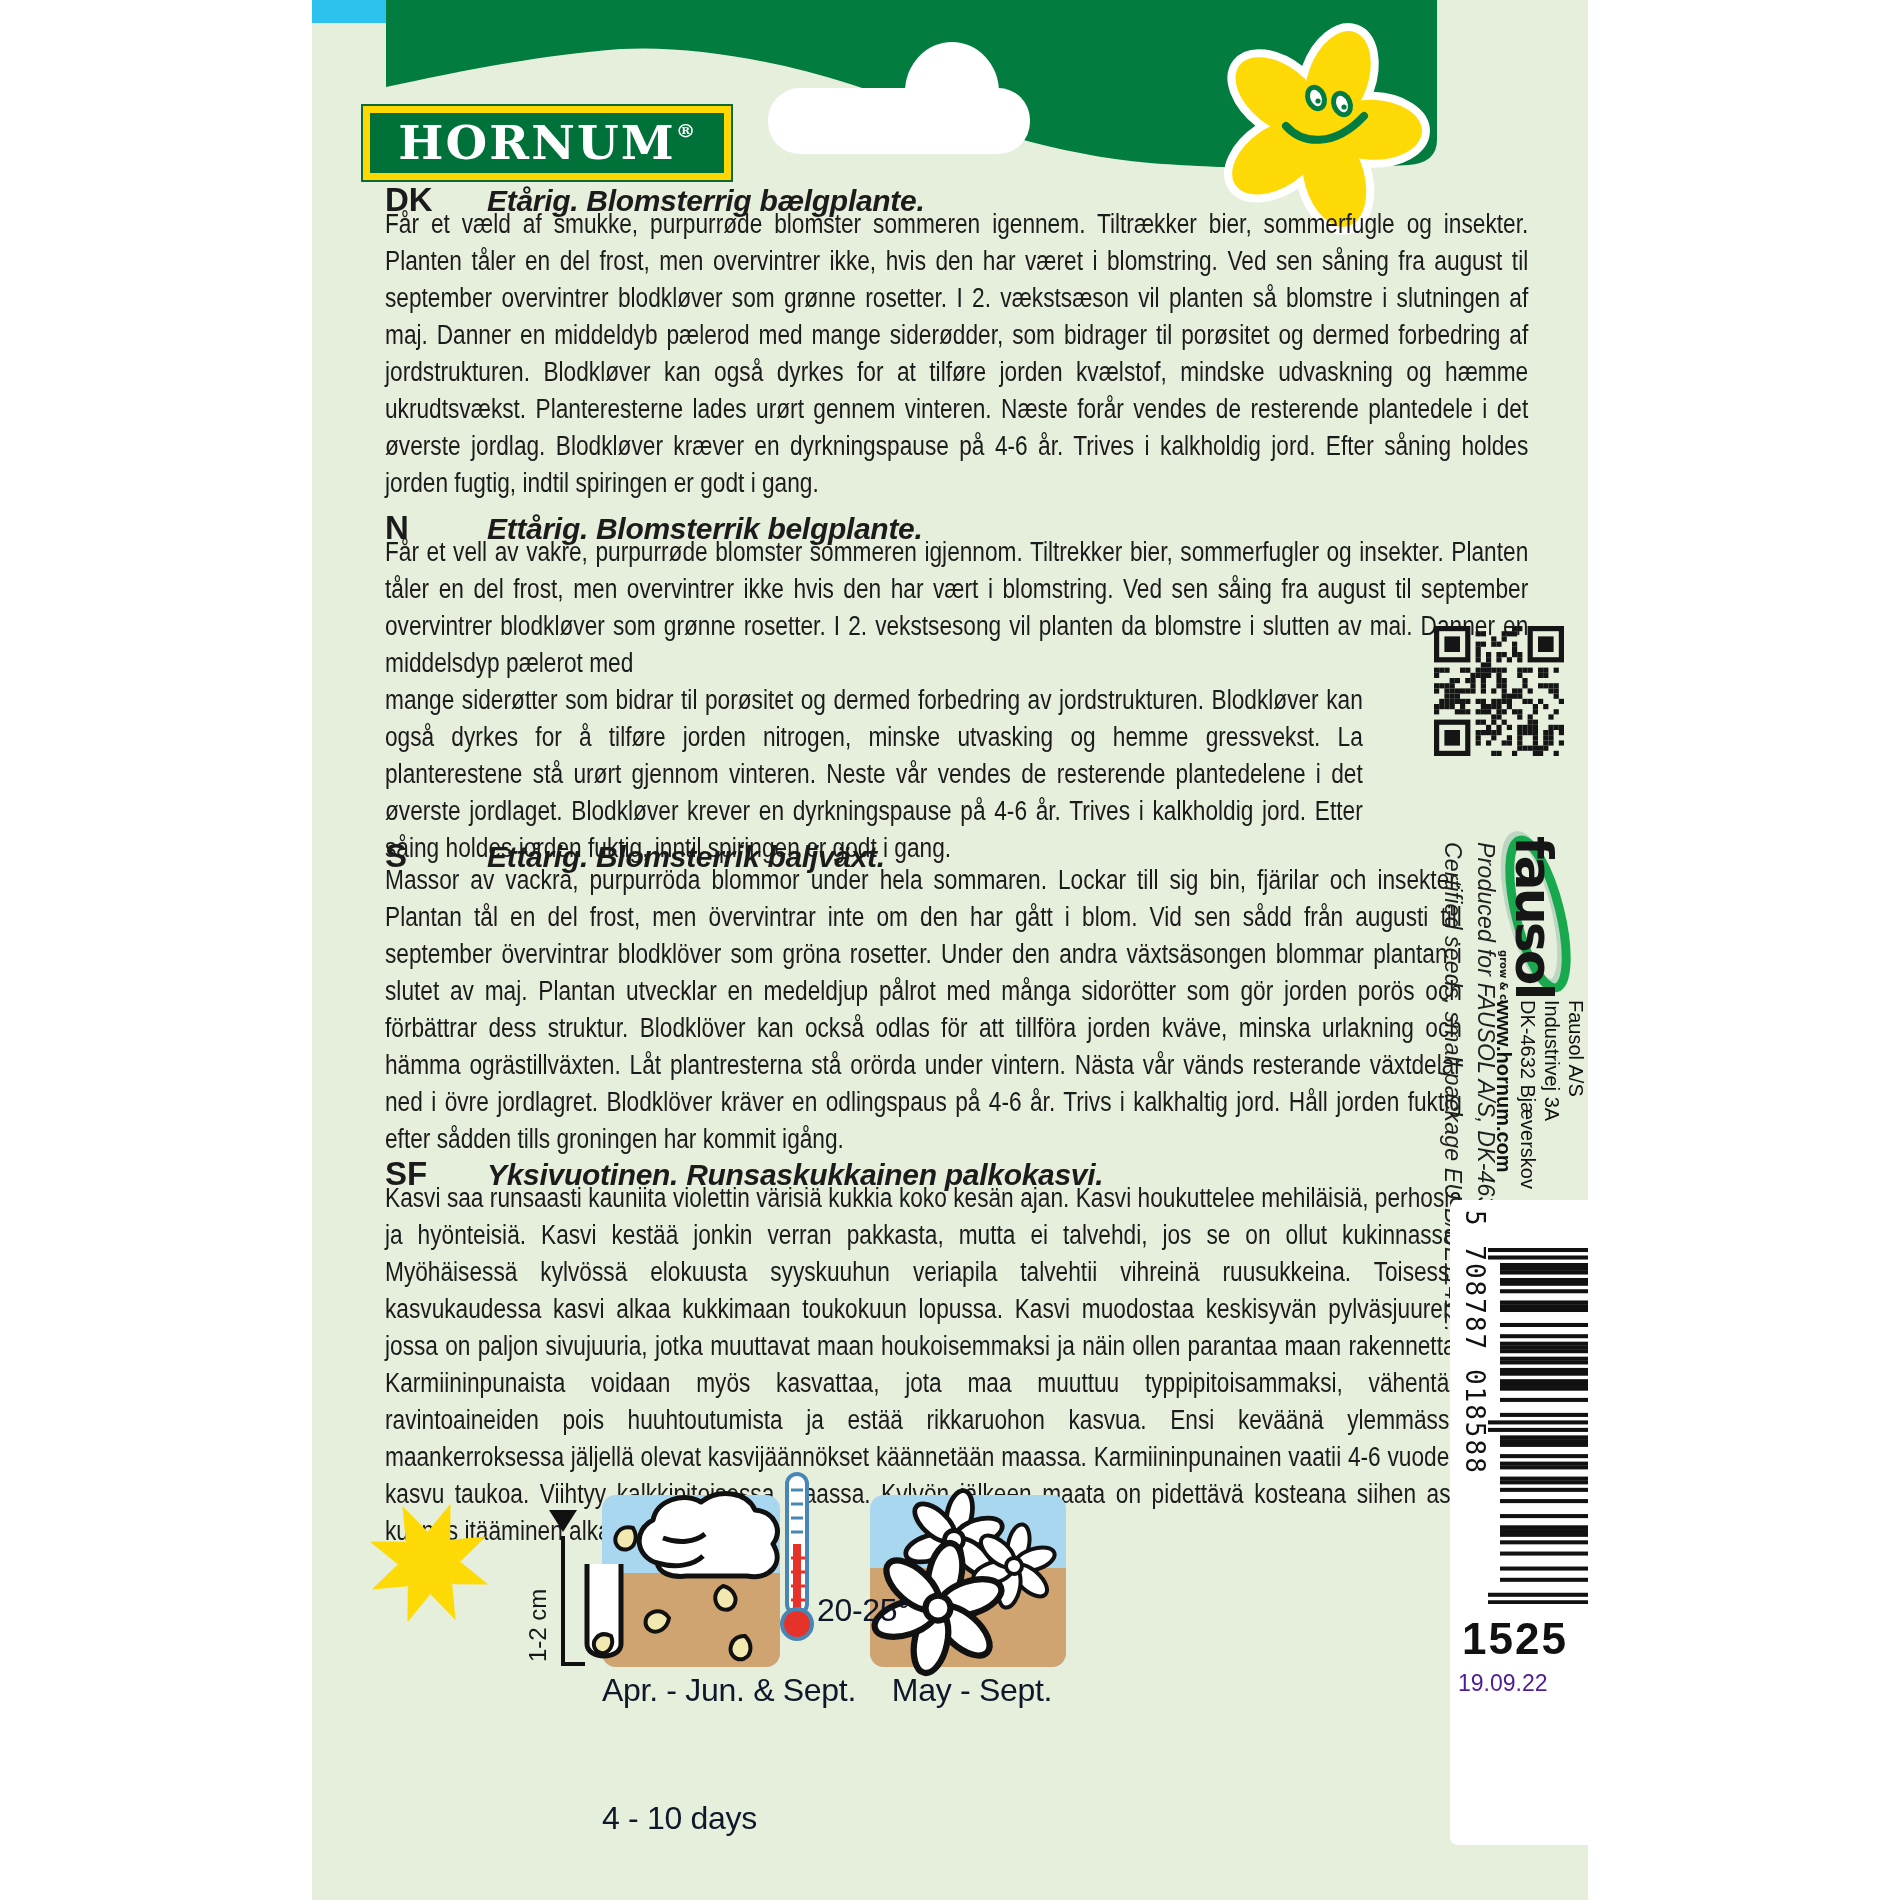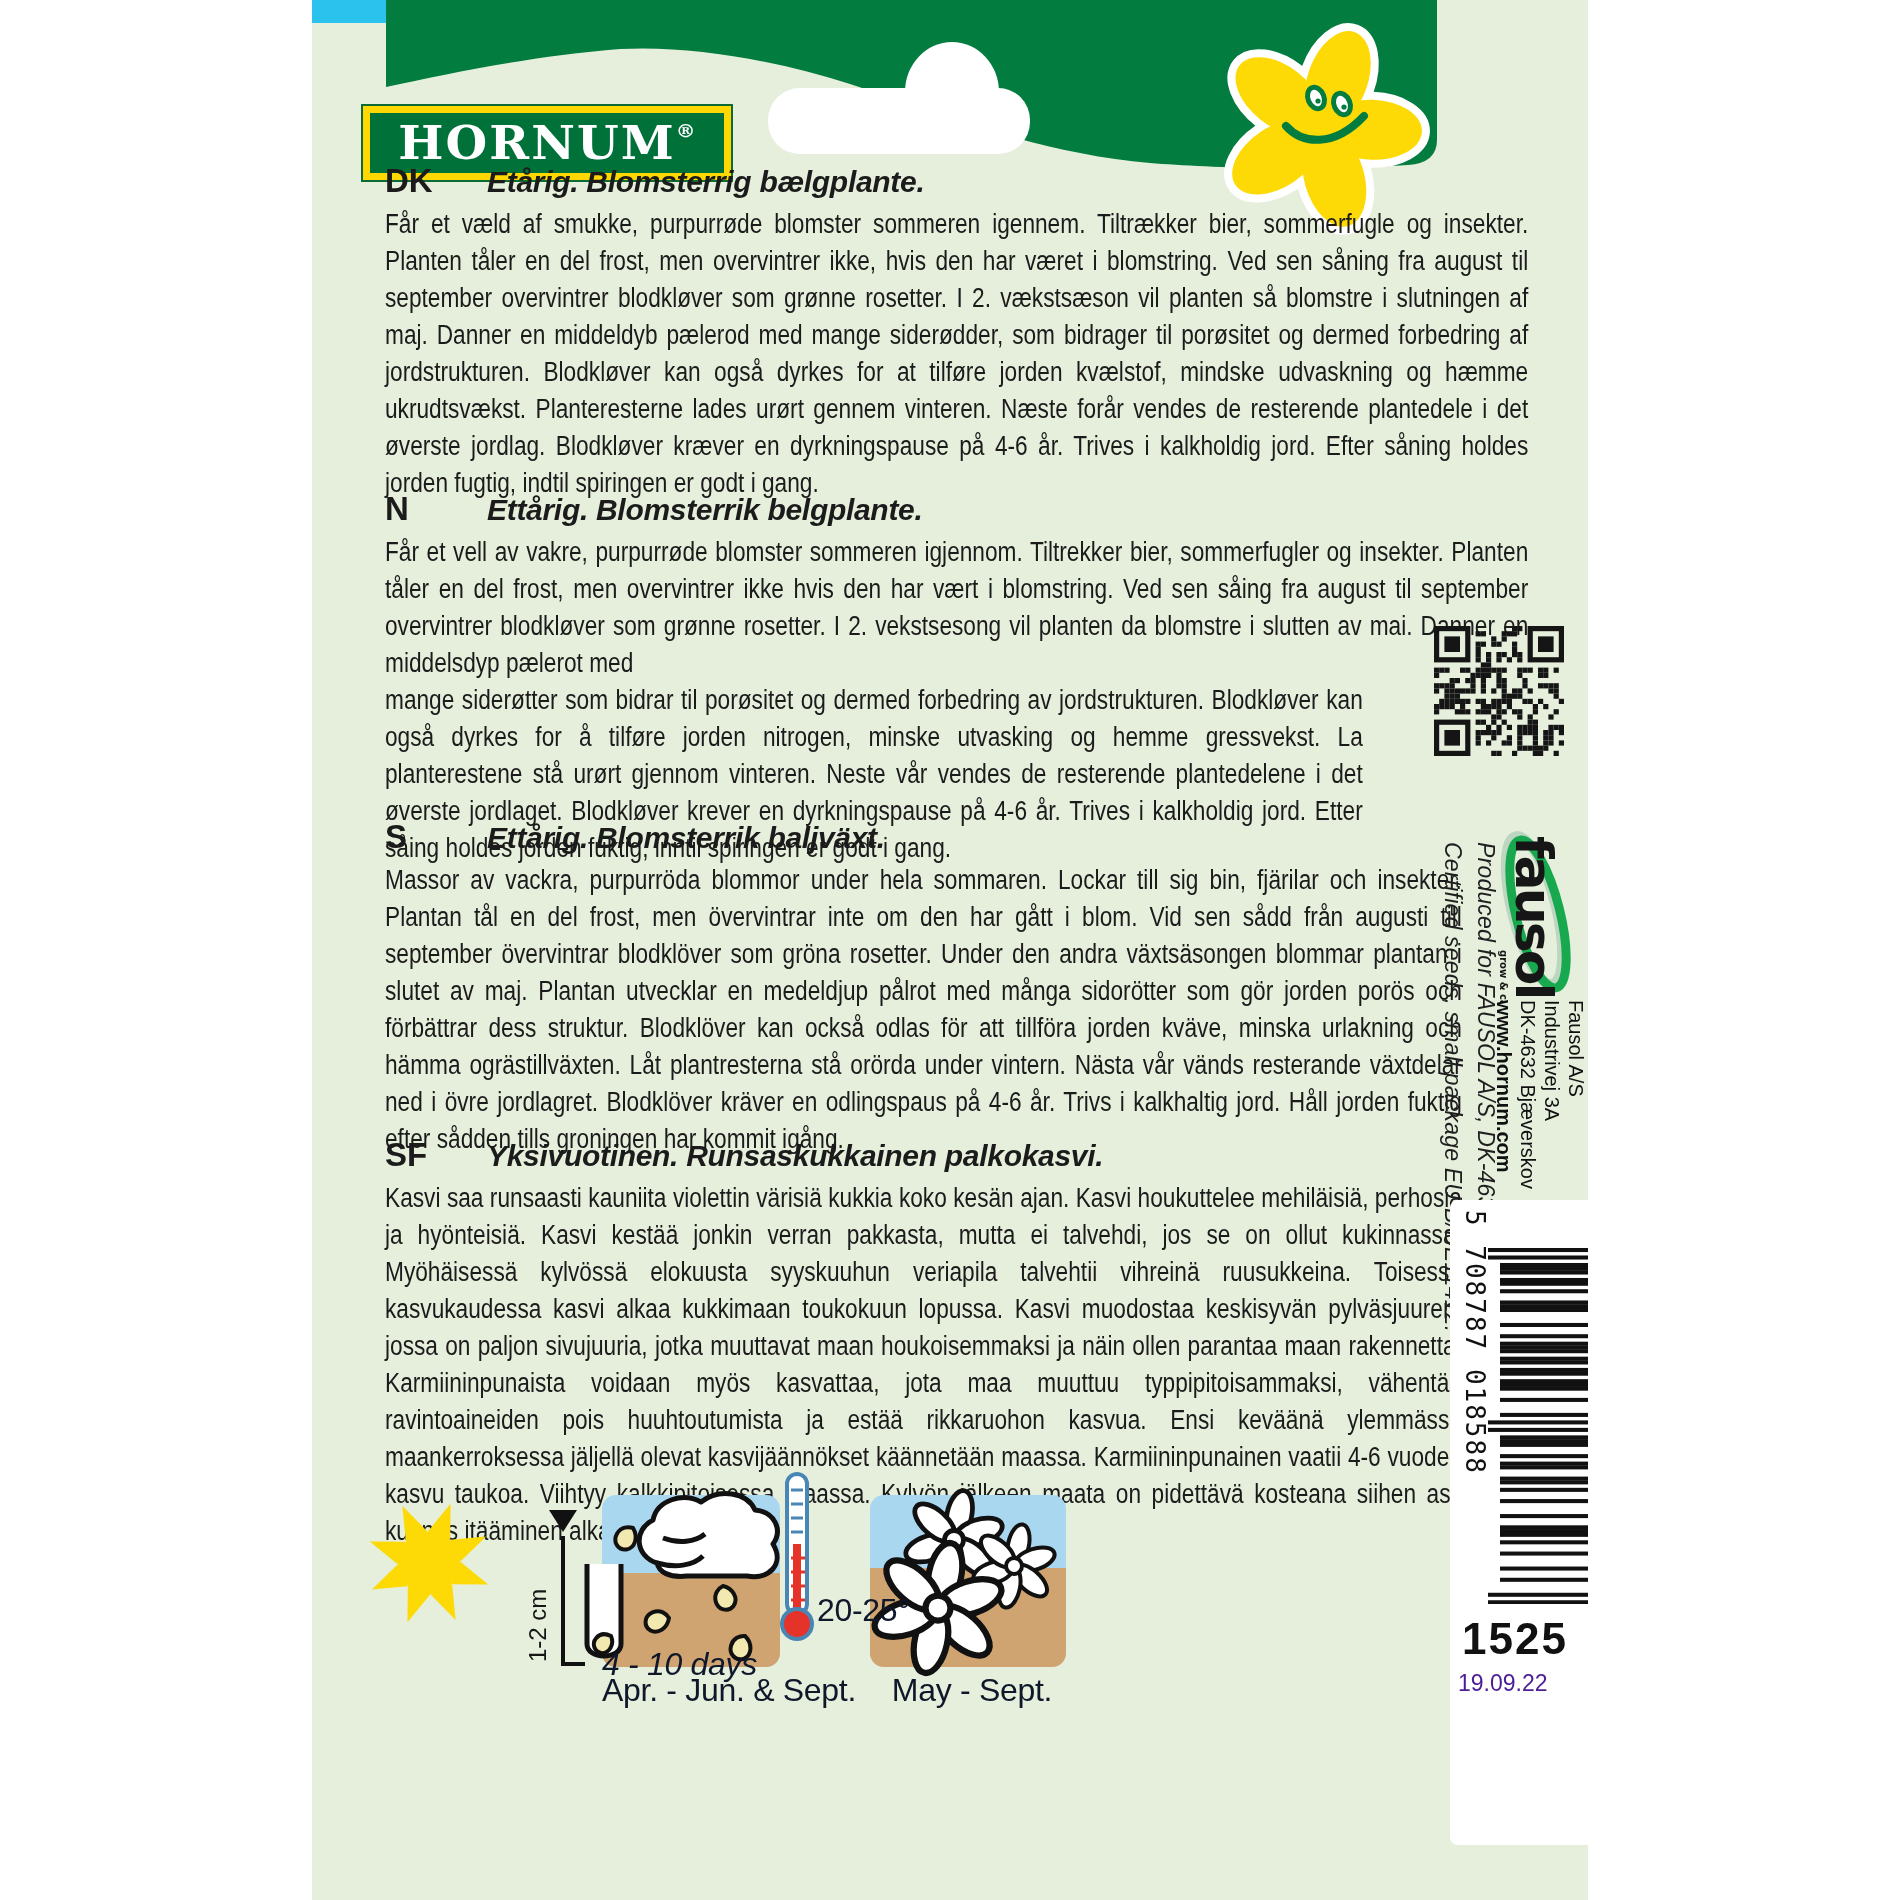--- a/index.html
+++ b/index.html
@@ -9,21 +9,21 @@
   .cyan-bar{position:absolute;left:0;top:0;width:75px;height:23px;background:#2bc3ee;}
   .header-art{position:absolute;left:0;top:0;}
   .hornum{position:absolute;left:51px;top:106px;width:368px;height:74px;background:#007239;
           border:7px solid #fed800;box-shadow:0 0 0 2px #0c6b35;box-sizing:border-box;
           display:flex;align-items:center;justify-content:center;}
   .hornum-text{font-family:"DejaVu Serif",serif;font-weight:bold;font-size:46px;color:#ffffff;
                letter-spacing:2px;line-height:1;transform:scaleX(1.04);}
   .hornum-reg{font-size:19px;vertical-align:22px;letter-spacing:0;}
   .section{position:absolute;left:73px;}
   .sec-head{display:flex;align-items:baseline;height:40px;}
-  .sec-code{font-size:33px;font-weight:bold;width:70px;flex:0 0 70px;}
+  .sec-code{font-size:33px;font-weight:bold;width:70px;flex:0 0 70px;margin-top:19px;}
   .sec-title{font-size:30px;font-weight:bold;font-style:italic;letter-spacing:-0.3px;margin-left:32px;}
   .para{font-size:27px;line-height:37px;text-align:justify;transform:scaleX(0.84);
         transform-origin:0 0;margin-top:4px;}
   .w-full{width:1361px;}
   .w-narrow{width:1164px;}
   .w-mid{width:1282px;}
   .rot{position:absolute;transform-origin:0 0;transform:rotate(90deg);white-space:nowrap;}
   .rotccw{position:absolute;transform-origin:0 0;transform:rotate(-90deg);white-space:nowrap;}
   .cert{font-style:italic;font-size:23px;color:#1f1f1f;letter-spacing:0.2px;}
   .addr{font-size:20px;line-height:24px;color:#101010;}
@@ -504,17 +504,17 @@
             <ellipse cx="0" cy="-27" rx="13" ry="26" transform="rotate(252)" fill="#ffffff" stroke="#111" stroke-width="5"></ellipse>
             <ellipse cx="0" cy="-27" rx="13" ry="26" transform="rotate(312)" fill="#ffffff" stroke="#111" stroke-width="5"></ellipse>
             <circle r="10" fill="#ffffff" stroke="#111" stroke-width="5"></circle>
           </g>
         </g>
     </svg>
 
     <div class="rotccw depth-label" style="left:212px;top:1662px;">1-2 cm</div>
     <div class="icon-label" style="left:505px;top:1592px;">20-25°</div>
     <div class="icon-label" style="left:290px;top:1672px;">Apr. - Jun. &amp; Sept.</div>
-    <div class="icon-label" style="left:290px;top:1646px;font-style:italic;">4 - 10 days</div>
+    <div class="icon-label" style="left:290px;top:1800px;">4 - 10 days</div>
     <div class="icon-label" style="left:560px;top:1672px;width:200px;text-align:center;">May - Sept.</div>
 
   </div>
 </div>
 
 </body></html>

